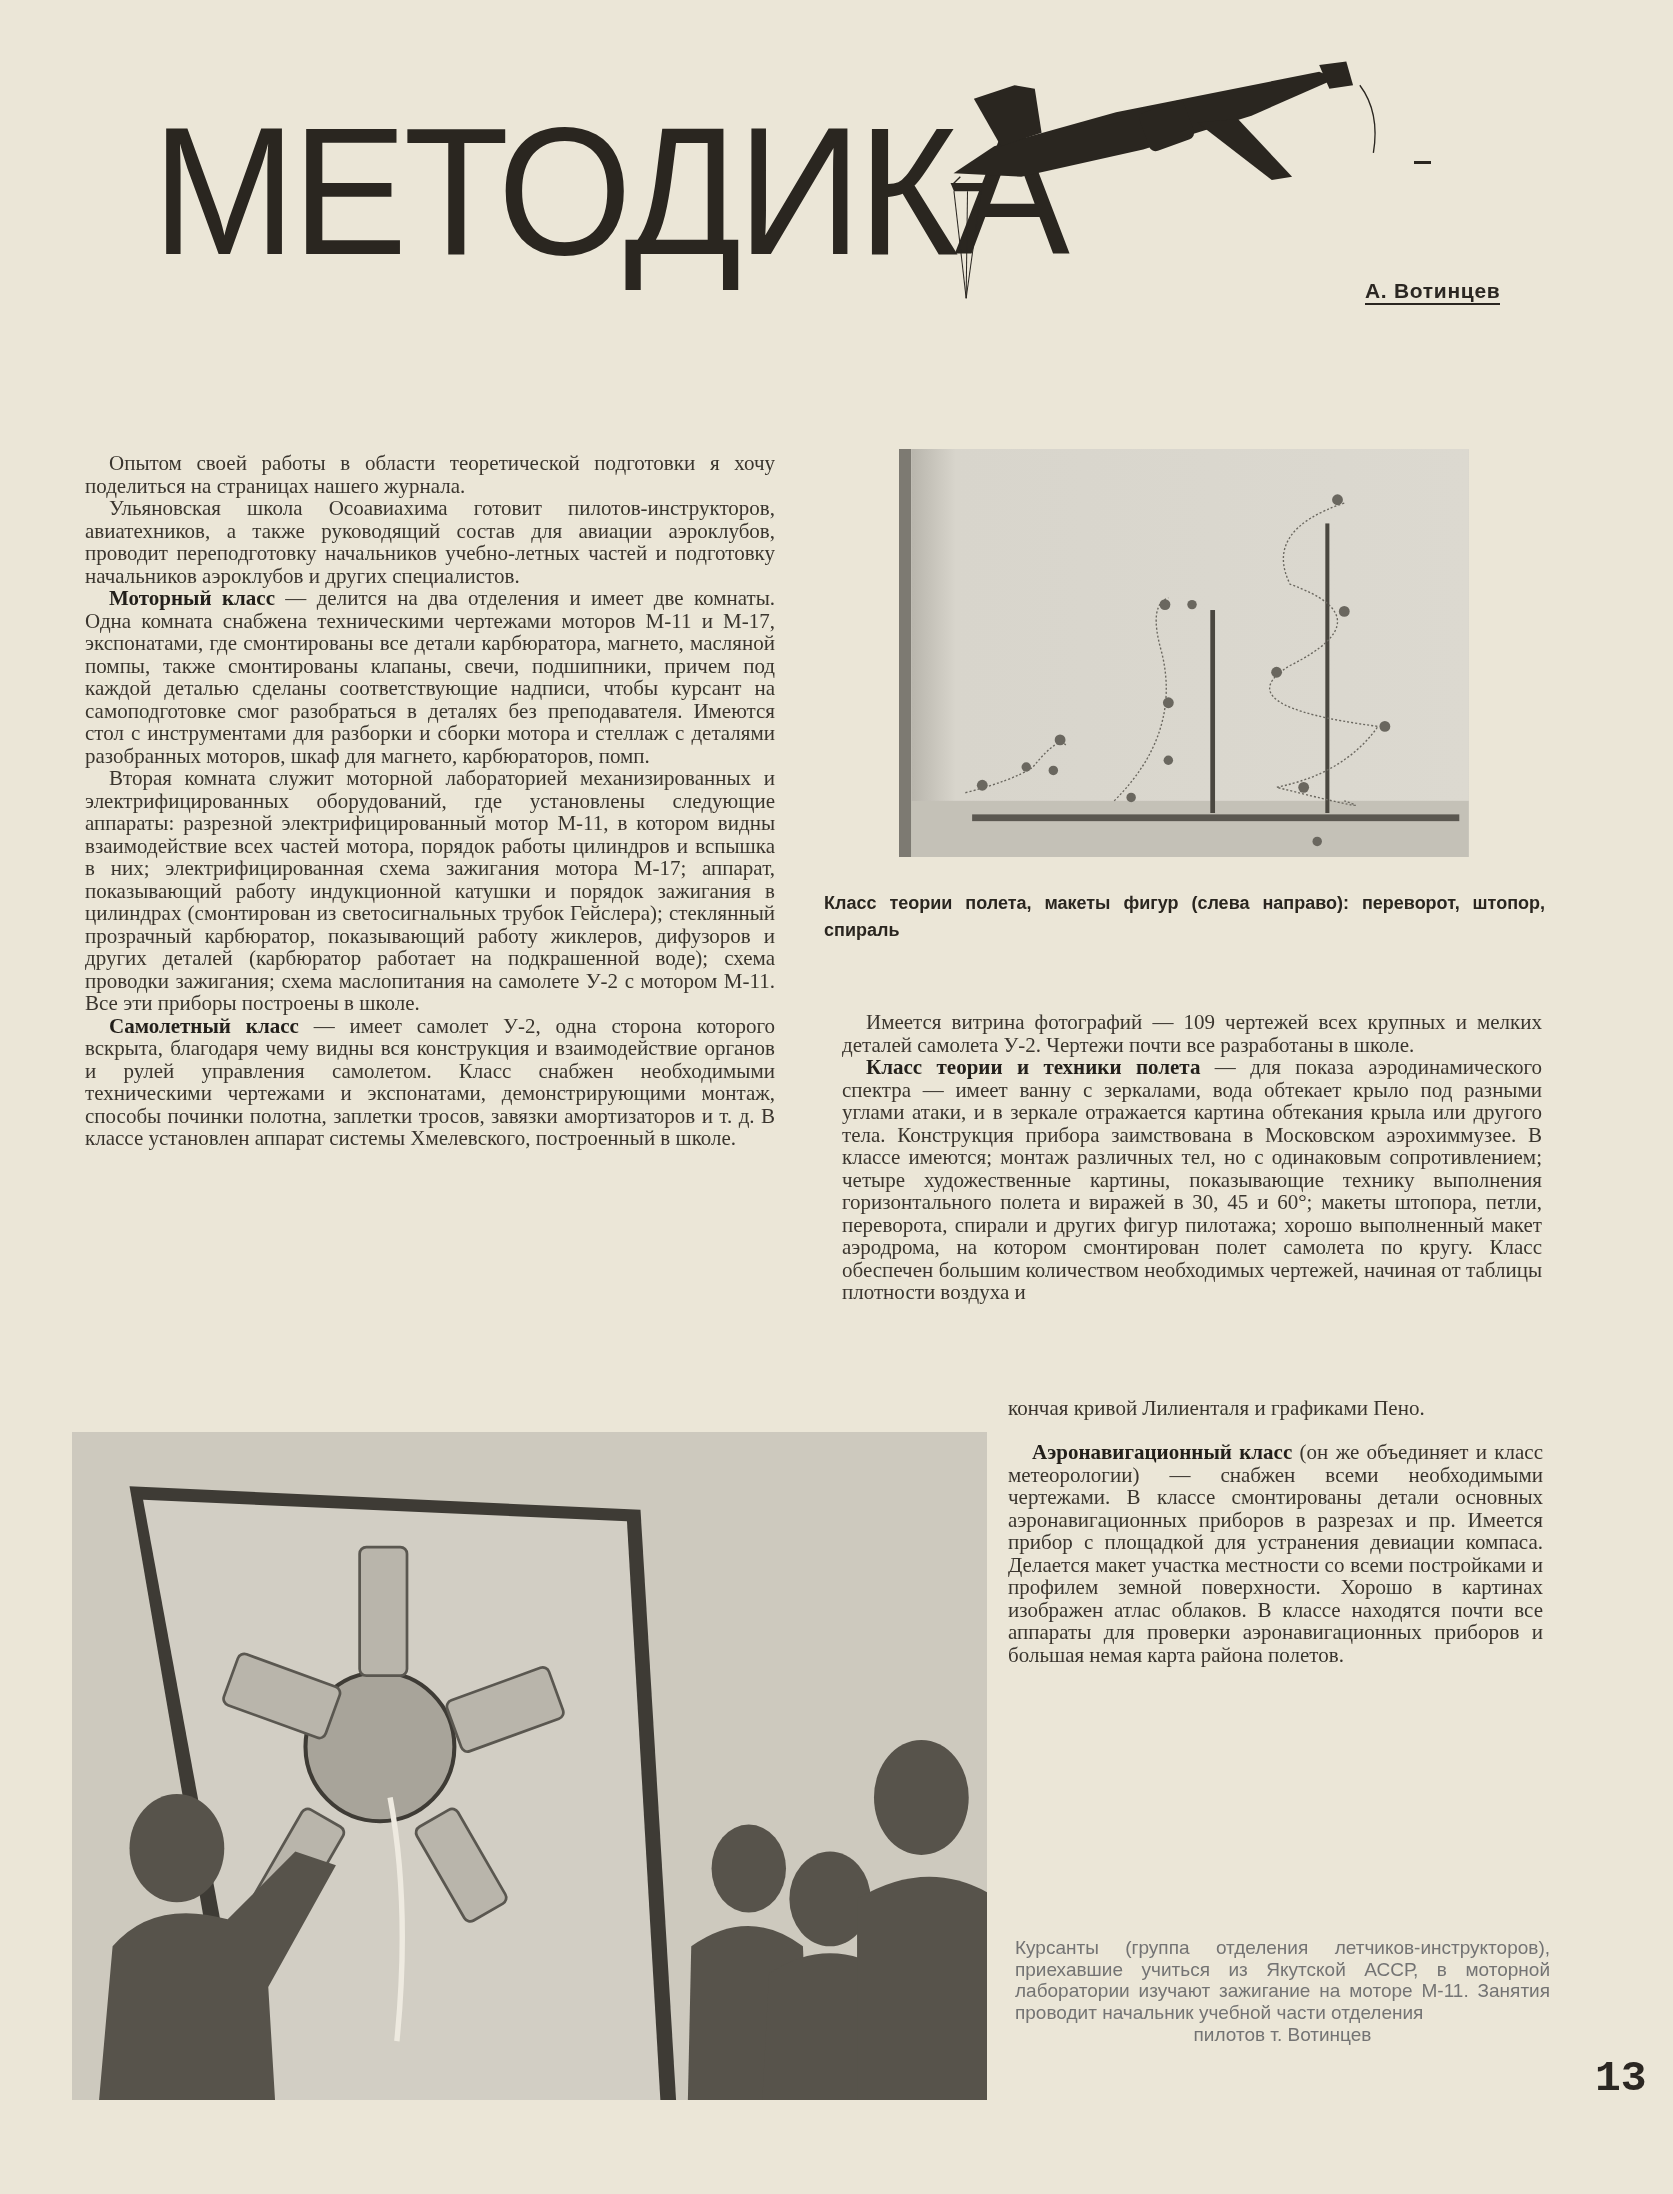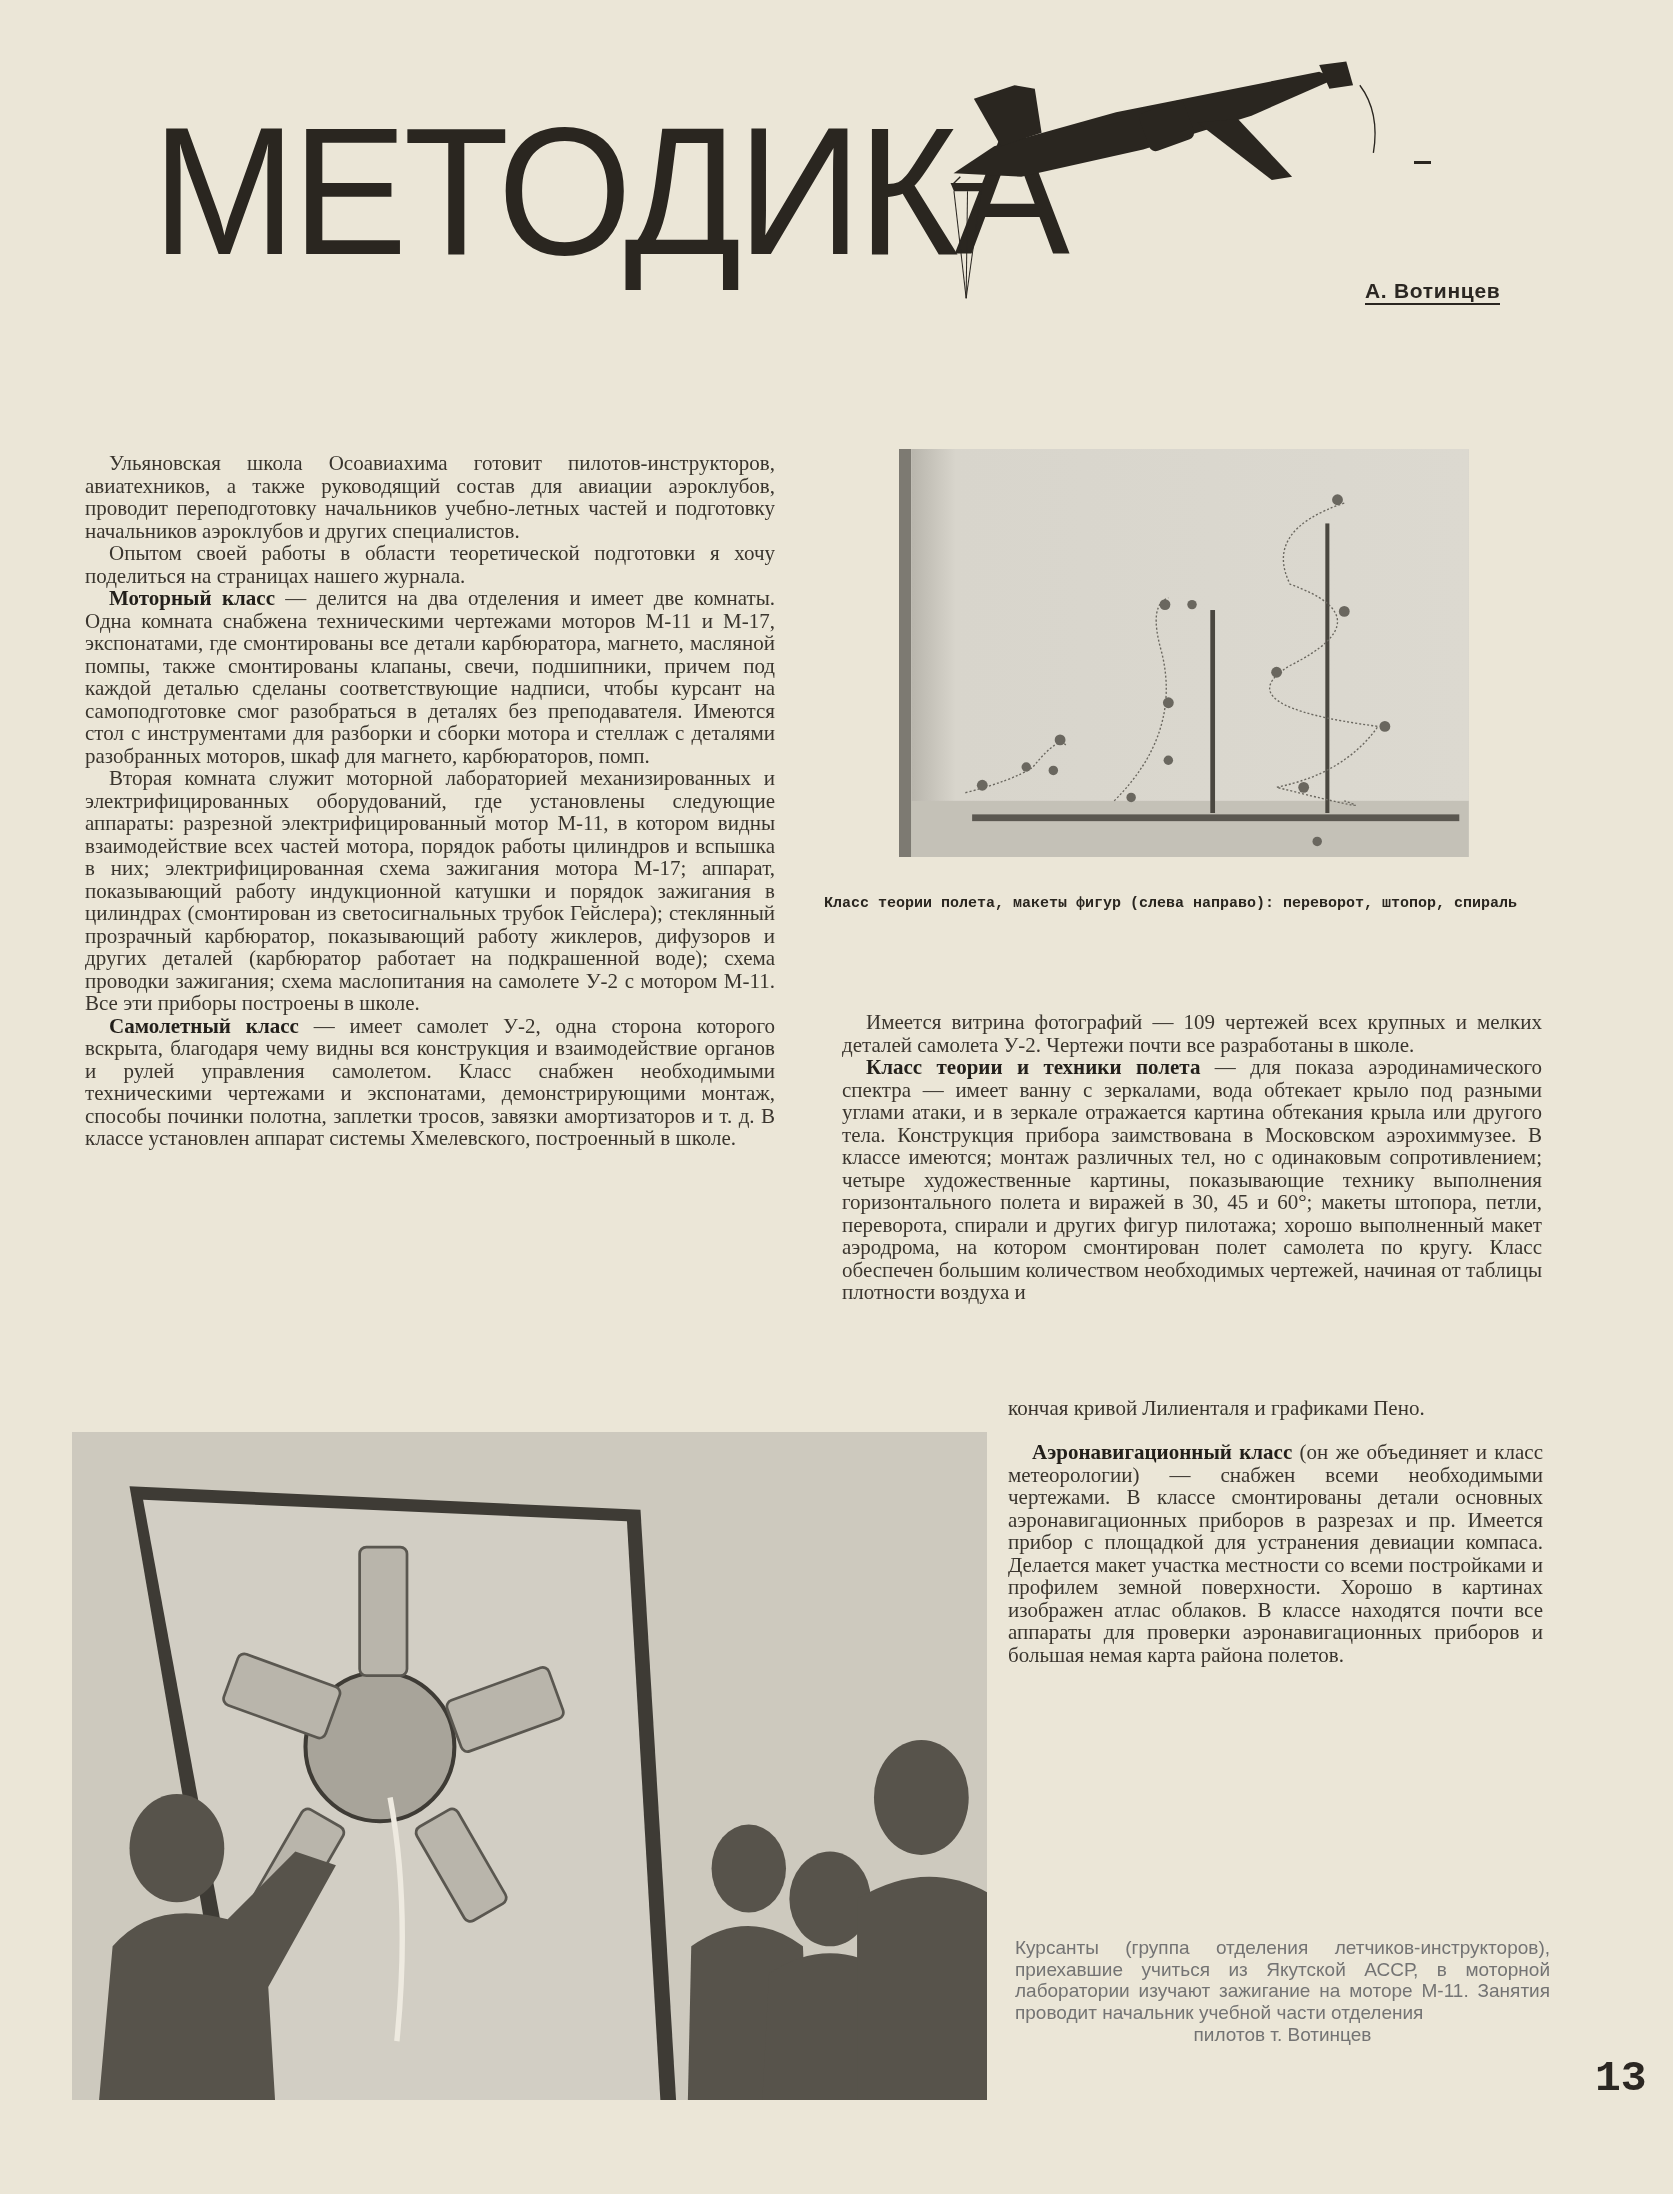--- a/index.html
+++ b/index.html
@@ -57,21 +57,21 @@
   
   .photo {
     position: absolute; background: #cfcbc0;
     overflow: hidden;
   }
   .photo-top { left: 899px; top: 449px; width: 558px; height: 408px; background: #d6d3ca; border-left: 12px solid #7d7a72; }
   .photo-bottom { left: 72px; top: 1432px; width: 915px; height: 668px; background: #c9c5ba; }
 
   .caption-top {
     position: absolute; left: 824px; top: 890px; width: 721px;
-    font-family: Liberation Mono, monospace; font-weight: bold; font-size: 15px; line-height: 27px;
+    font-family: Liberation Sans, sans-serif; font-weight: bold; font-size: 18px; line-height: 27px;
     text-align: justify; color: #2a2620;
   }
   .caption-bottom {
     position: absolute; left: 1015px; top: 1937px; width: 535px;
     font-family: "Liberation Sans", sans-serif; font-size: 19px; line-height: 21.7px;
     text-align: justify; color: #737373;
   }
   .caption-bottom .last { text-align: center; display: block; }
   .page-num {
     position: absolute; left: 1549px; top: 2054px;
@@ -103,22 +103,22 @@
         <line x1="10" y1="12" x2="28" y2="170"></line>
         <line x1="30" y1="12" x2="28" y2="170"></line>
         <line x1="50" y1="12" x2="28" y2="170"></line>
       </g>
   </svg>
   <div style="position:absolute;left:1414px;top:161px;width:17px;height:2.7px;background:#2a2620"></div>
 
   <div class="author">А. Вотинцев</div>
 
   <div class="col col-left">
+    <p>Опытом своей работы в области теоретической подготовки я хочу поделиться на страницах нашего журнала.</p>
     <p>Ульяновская школа Осоавиахима готовит пилотов-инструкторов, авиатехников, а также руководящий состав для авиации аэроклубов, проводит переподготовку начальников учебно-летных частей и подготовку начальников аэроклубов и других специалистов.</p>
-    <p>Опытом своей работы в области теоретической подготовки я хочу поделиться на страницах нашего журнала.</p>
     <p><b>Моторный класс</b><span> — делится на два отделения и имеет две комнаты. Одна комната снабжена техническими чертежами моторов М-11 и М-17, экспонатами, где смонтированы все детали карбюратора, магнето, масляной помпы, также смонтированы клапаны, свечи, подшипники, причем под каждой деталью сделаны соответствующие надписи, чтобы курсант на самоподготовке смог разобраться в деталях без преподавателя. Имеются стол с инструментами для разборки и сборки мотора и стеллаж с деталями разобранных моторов, шкаф для магнето, карбюраторов, помп.</span></p>
     <p>Вторая комната служит моторной лабораторией механизированных и электрифицированных оборудований, где установлены следующие аппараты: разрезной электрифицированный мотор М-11, в котором видны взаимодействие всех частей мотора, порядок работы цилиндров и вспышка в них; электрифицированная схема зажигания мотора М-17; аппарат, показывающий работу индукционной катушки и порядок зажигания в цилиндрах (смонтирован из светосигнальных трубок Гейслера); стеклянный прозрачный карбюратор, показывающий работу жиклеров, дифузоров и других деталей (карбюратор работает на подкрашенной воде); схема проводки зажигания; схема маслопитания на самолете У-2 с мотором М-11. Все эти приборы построены в школе.</p>
     <p><b>Самолетный класс</b><span> — имеет самолет У-2, одна сторона которого вскрыта, благодаря чему видны вся конструкция и взаимодействие органов и рулей управления самолетом. Класс снабжен необходимыми техническими чертежами и экспонатами, демонстрирующими монтаж, способы починки полотна, заплетки тросов, завязки амортизаторов и т. д. В классе установлен аппарат системы Хмелевского, построенный в школе.</span></p>
   </div>
 
   <div class="photo photo-top">
     <svg width="558" height="408" viewBox="0 0 824 603" aria-label="Макеты фигур пилотажа на стойках">
       <defs>
         <linearGradient id="g1" x1="0" x2="1">
             <stop offset="0" stop-color="#b8b5ac"></stop>

